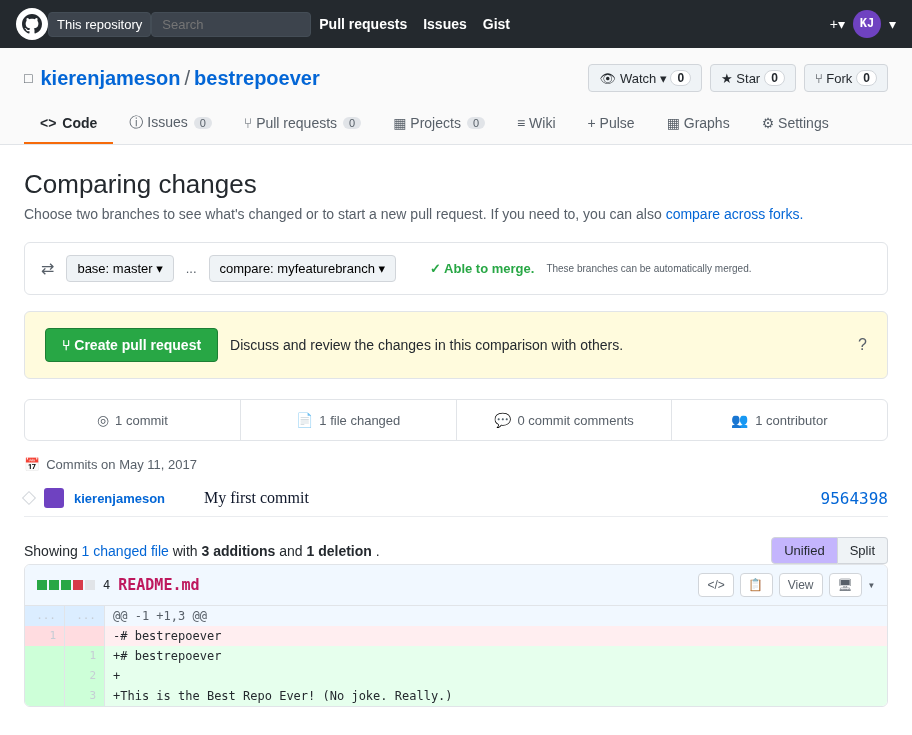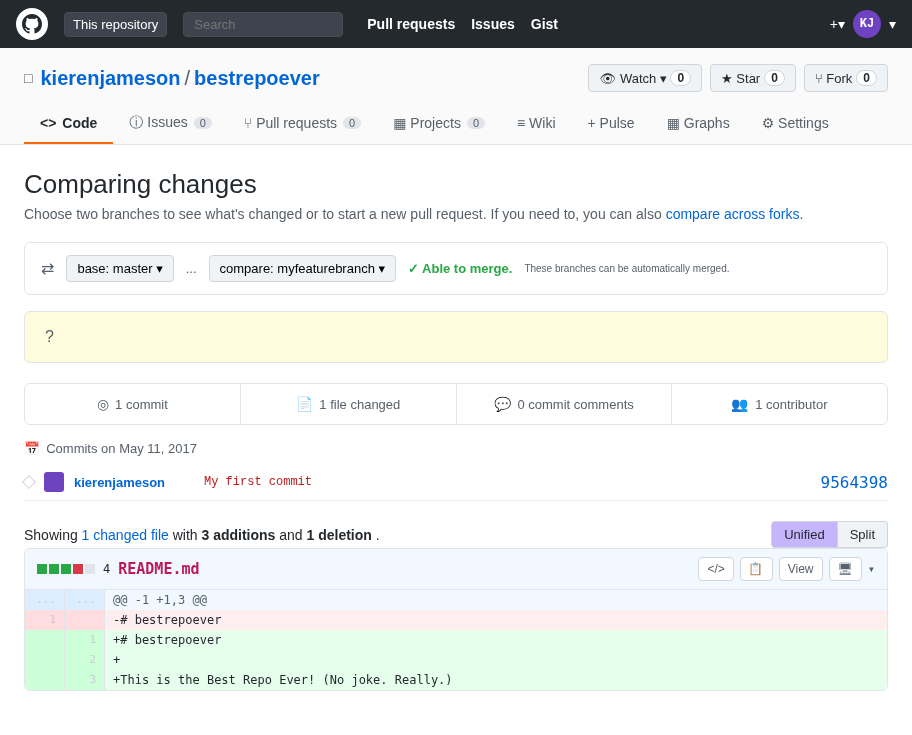--- a/index.html
+++ b/index.html
@@ -6,21 +6,21 @@
     body { font-family: -apple-system, BlinkMacSystemFont, "Segoe UI", Helvetica, Arial, sans-serif; font-size: 14px; color: #24292e; background: #fff; }
 
     
     .top-nav {
       background: #24292e;
       color: #fff;
       display: flex;
       align-items: center;
       padding: 0 16px;
       height: 48px;
-      gap: 16px;
+      gap: 0;
     }
     .top-nav-logo {
       width: 32px; height: 32px;
       border-radius: 50%;
       background: #fff;
       display: flex; align-items: center; justify-content: center;
       flex-shrink: 0;
     }
     .top-nav-repo-label {
       background: #3d444d;
@@ -180,20 +180,21 @@
       cursor: pointer;
       display: flex; align-items: center; gap: 4px;
     }
     .compare-dots {
       color: #586069; font-size: 13px;
     }
     .merge-status {
       color: #28a745;
       font-size: 13px;
       font-weight: 600;
+      margin-left: 22px;
     }
     .merge-status-text {
       color: #586069;
       font-size: 10px;
     }
 
     
     .create-pr-box {
       border: 1px solid #e1e4e8;
       border-radius: 6px;
@@ -280,23 +281,23 @@
       background: #6f42c1;
       flex-shrink: 0;
     }
     .commit-author {
       color: #0366d6;
       font-size: 13px;
       font-weight: 600;
       min-width: 120px;
     }
     .commit-message {
-      color: #b91c1c;
-      font-size: 12px;
-      font-family: Liberation Mono, monospace;
+      color: #0f172a;
+      font-size: 16px;
+      font-family: Liberation Serif, serif;
       flex: 1;
     }
     .commit-sha {
       color: #0366d6;
       font-size: 16px;
       font-family: monospace;
       text-align: right;
     }
 
     
@@ -511,20 +512,24 @@
     <span class="compare-dots">...</span>
     <button class="compare-branch-btn">compare: myfeaturebranch ▾</button>
     <span class="merge-status">
       <span>✓</span>
       <span>Able to merge.</span>
     </span>
     <span class="merge-status-text">These branches can be automatically merged.</span>
   </div>
 
   <div class="create-pr-box">
+    <div class="create-pr-left">
+      <button class="create-pr-btn">⑂ Create pull request</button>
+      <span class="create-pr-desc">Discuss and review the changes in this comparison with others.</span>
+    </div>
     <span class="create-pr-help">?</span>
   </div>
 
   <div class="stats-bar">
     <div class="stat-item">
       <span class="stat-icon">◎</span>
       <span>1 commit</span>
     </div>
     <div class="stat-item">
       <span class="stat-icon">📄</span>

